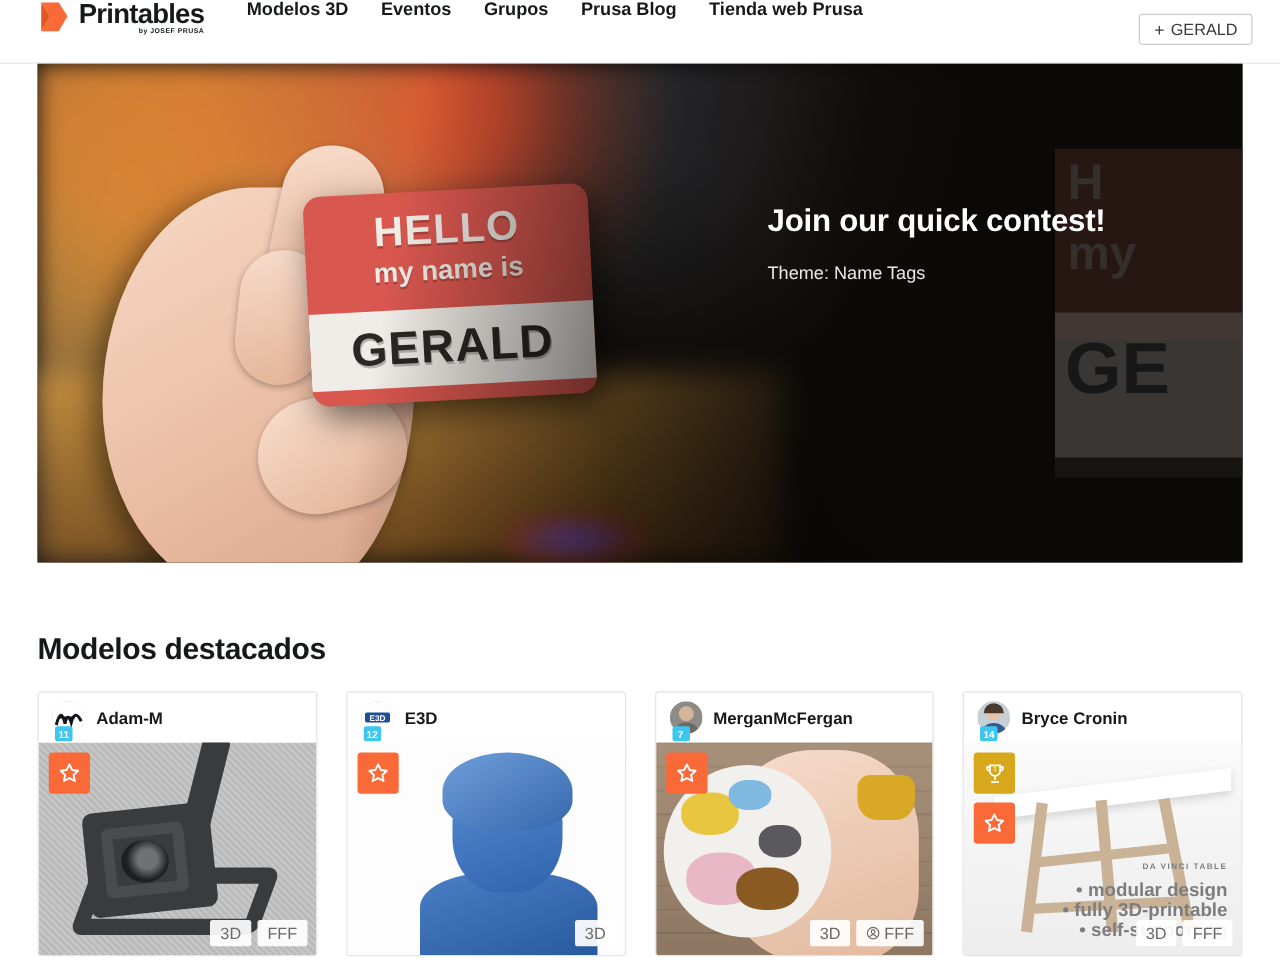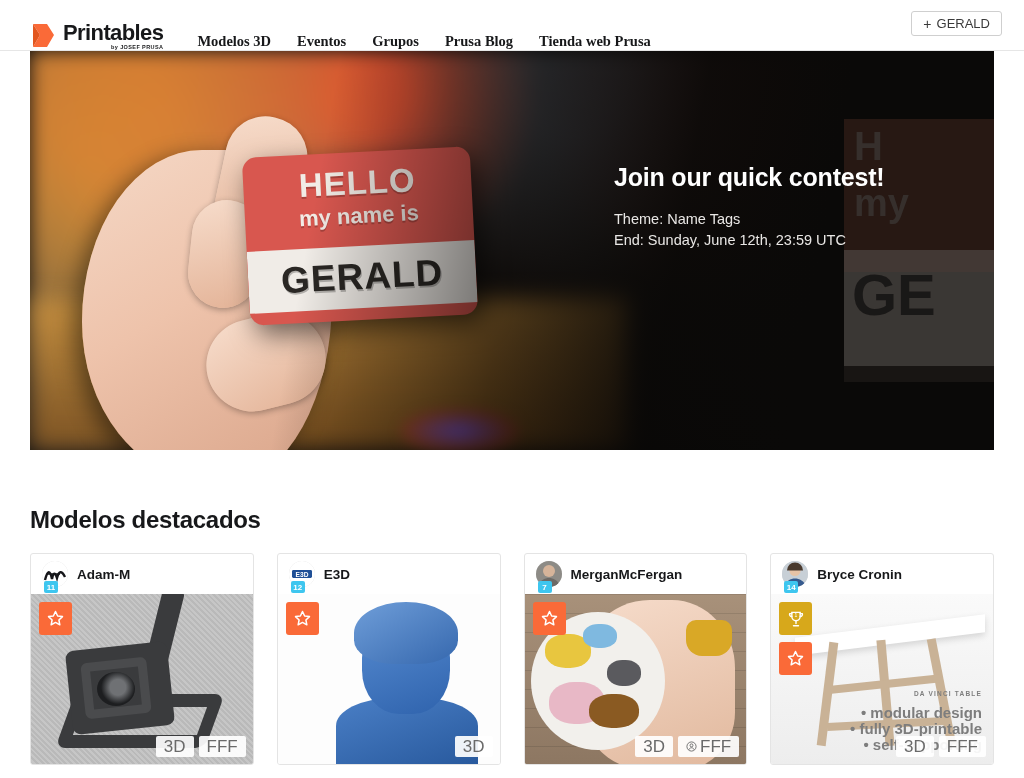--- a/index.html
+++ b/index.html
@@ -9,36 +9,36 @@
     font-family: "Liberation Sans", sans-serif;
     overflow: hidden;
   }
 
   
   .header {
     height: 51px;
     background: #ffffff;
     border-bottom: 1px solid #e6e6e6;
     display: flex;
-    align-items: flex-end;
+    align-items: flex-start;
     padding: 0 22px 0 30px;
     position: relative;
   }
   .logo-wrap { display: flex; align-items: center; gap: 7px; }
   .logo-mark { width: 26px; height: 28px; display: block; }
   .logo-text-col { display: flex; flex-direction: column; align-items: flex-end; line-height: 1; }
   .logo-word {
     font-size: 22px; font-weight: bold; color: #17181a;
     letter-spacing: -0.6px;
   }
   .logo-sub {
     font-size: 5.5px; font-weight: bold; color: #17181a;
     letter-spacing: 0.4px; margin-top: 1px;
   }
-  .nav { display: flex; align-items: center; gap: 26px; margin-left: 34px; font-family: Liberation Serif, serif; }
+  .nav { display: flex; align-items: center; gap: 26px; margin-left: 34px; }
   .nav-item {
     font-size: 14.5px; font-weight: bold; color: #17181a;
     cursor: pointer; white-space: nowrap;
   }
   .create-btn {
     position: absolute; right: 22px; top: 11px;
     height: 25px; padding: 0 11px;
     border: 1px solid #cfcfcf; border-radius: 3px;
     background: #fff; color: #3a3a3a;
     font-size: 13px; font-family: "Liberation Sans", sans-serif;
@@ -140,21 +140,21 @@
   .card-user { font-size: 13.5px; font-weight: bold; color: #17181a;
     white-space: nowrap; overflow: hidden; text-overflow: ellipsis; }
   .card-img { position: relative; height: 170px; overflow: hidden; }
   .ribbons { position: absolute; left: 8px; top: 8px; display: flex; flex-direction: column; gap: 7px; z-index: 3; }
   .ribbon { width: 33px; height: 33px; border-radius: 3px;
     display: flex; align-items: center; justify-content: center; }
   .ribbon.star { background: #fa6a38; }
   .ribbon.trophy { background: #d7a81b; }
   .tags { position: absolute; right: 7px; bottom: 7px; display: flex; gap: 5px; z-index: 3; }
   .tag-chip { height: 21px; padding: 0 8px; background: rgba(255,255,255,.92);
-    color: #6a6a6a; font-size: 17px; border-radius: 2px;
+    color: #6a6a6a; font-size: 13px; border-radius: 2px;
     display: flex; align-items: center; gap: 3px; }
 
   
   .art { position: absolute; inset: 0; }
   .art-gimbal { background: repeating-linear-gradient(45deg,#b9b9b9 0 2px,#c6c6c6 2px 4px); }
   .g-base { position: absolute; left: 34px; bottom: 16px; width: 150px; height: 54px;
     border: 13px solid #3a3b3d; border-radius: 10px; transform: skewX(-20deg); }
   .g-body { position: absolute; left: 38px; top: 52px; width: 102px; height: 84px;
     background: #3a3b3d; border-radius: 8px; transform: rotate(-6deg); }
   .g-ring { position: absolute; left: 52px; top: 66px; width: 66px; height: 56px;
@@ -251,21 +251,20 @@
         <div class="ghost-txt gh1">H</div>
         <div class="ghost-txt gh2">my</div>
         <div class="ghost-txt gh3">GE</div>
       </div>
     </div>
 
     <div class="hero-copy">
       <div class="hero-title">Join our quick contest!</div>
       <div class="hero-lines">
         <div>Theme: Name Tags</div>
-        <div>End: Sunday, June 12th, 23:59 UTC</div>
       </div>
     </div>
 
   </div>
 </div>
 
 <div class="section">
   <h2 class="section-title">Modelos destacados</h2>
 
   <div class="cards">

